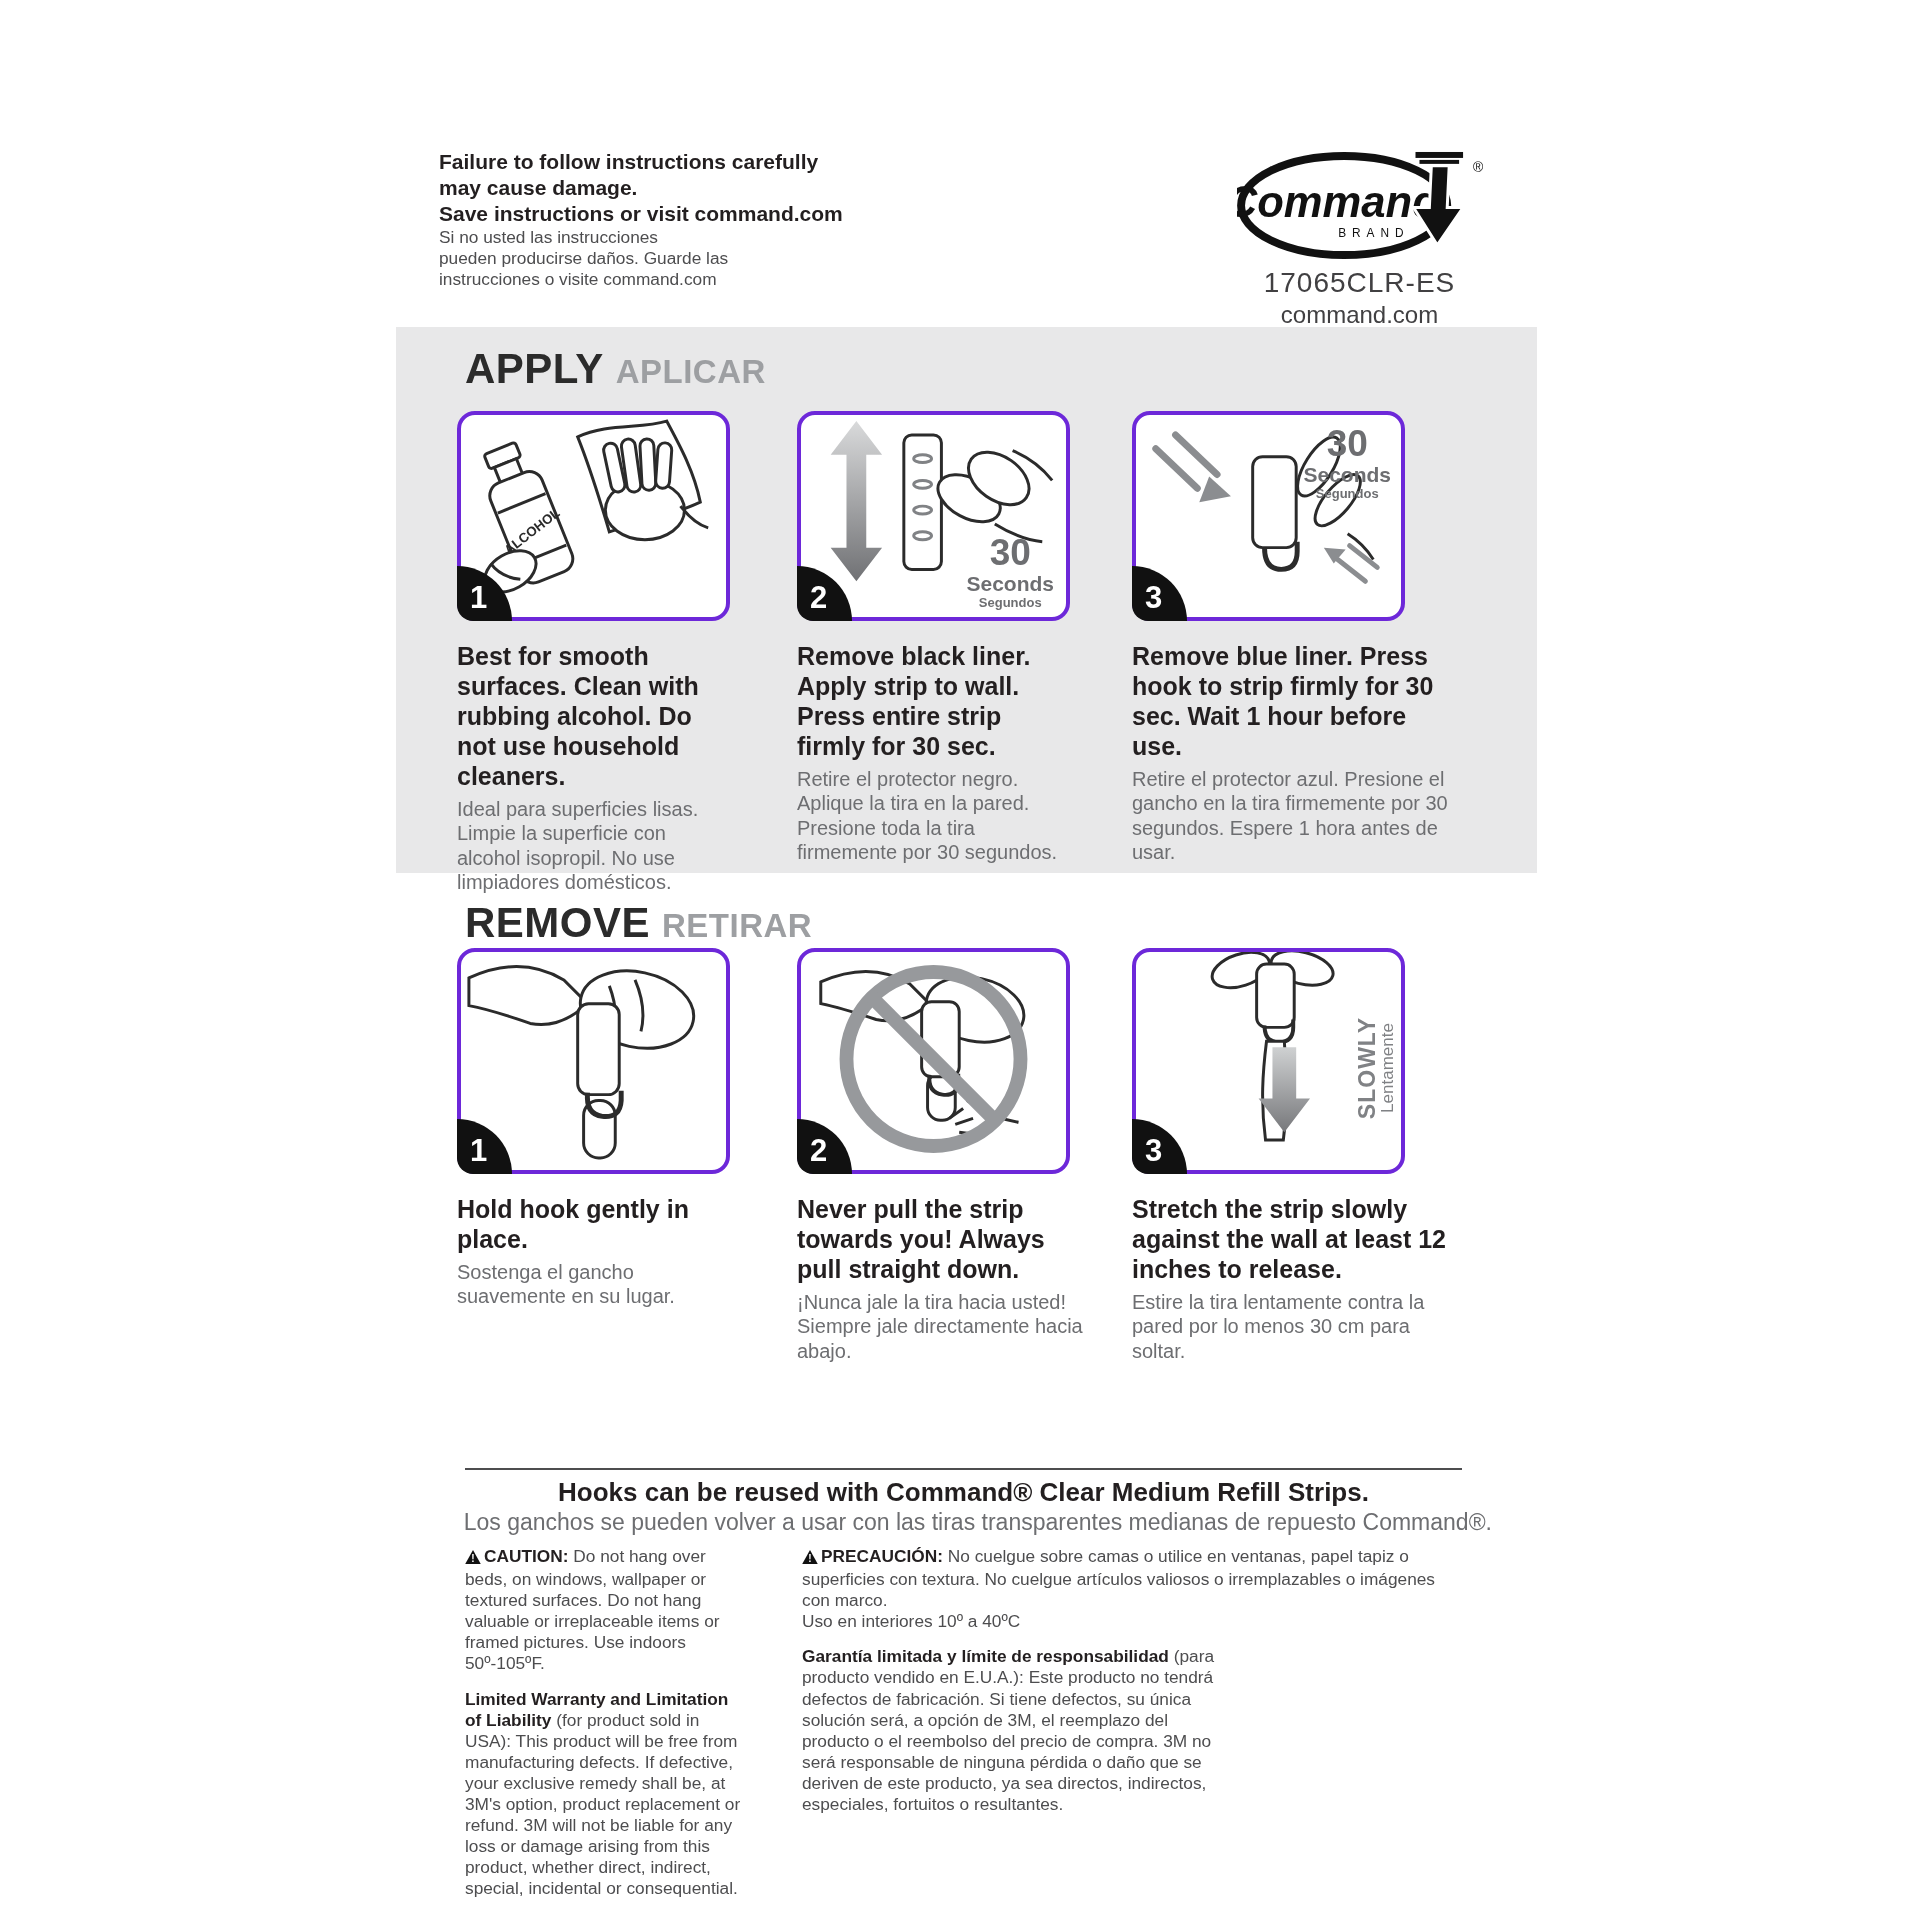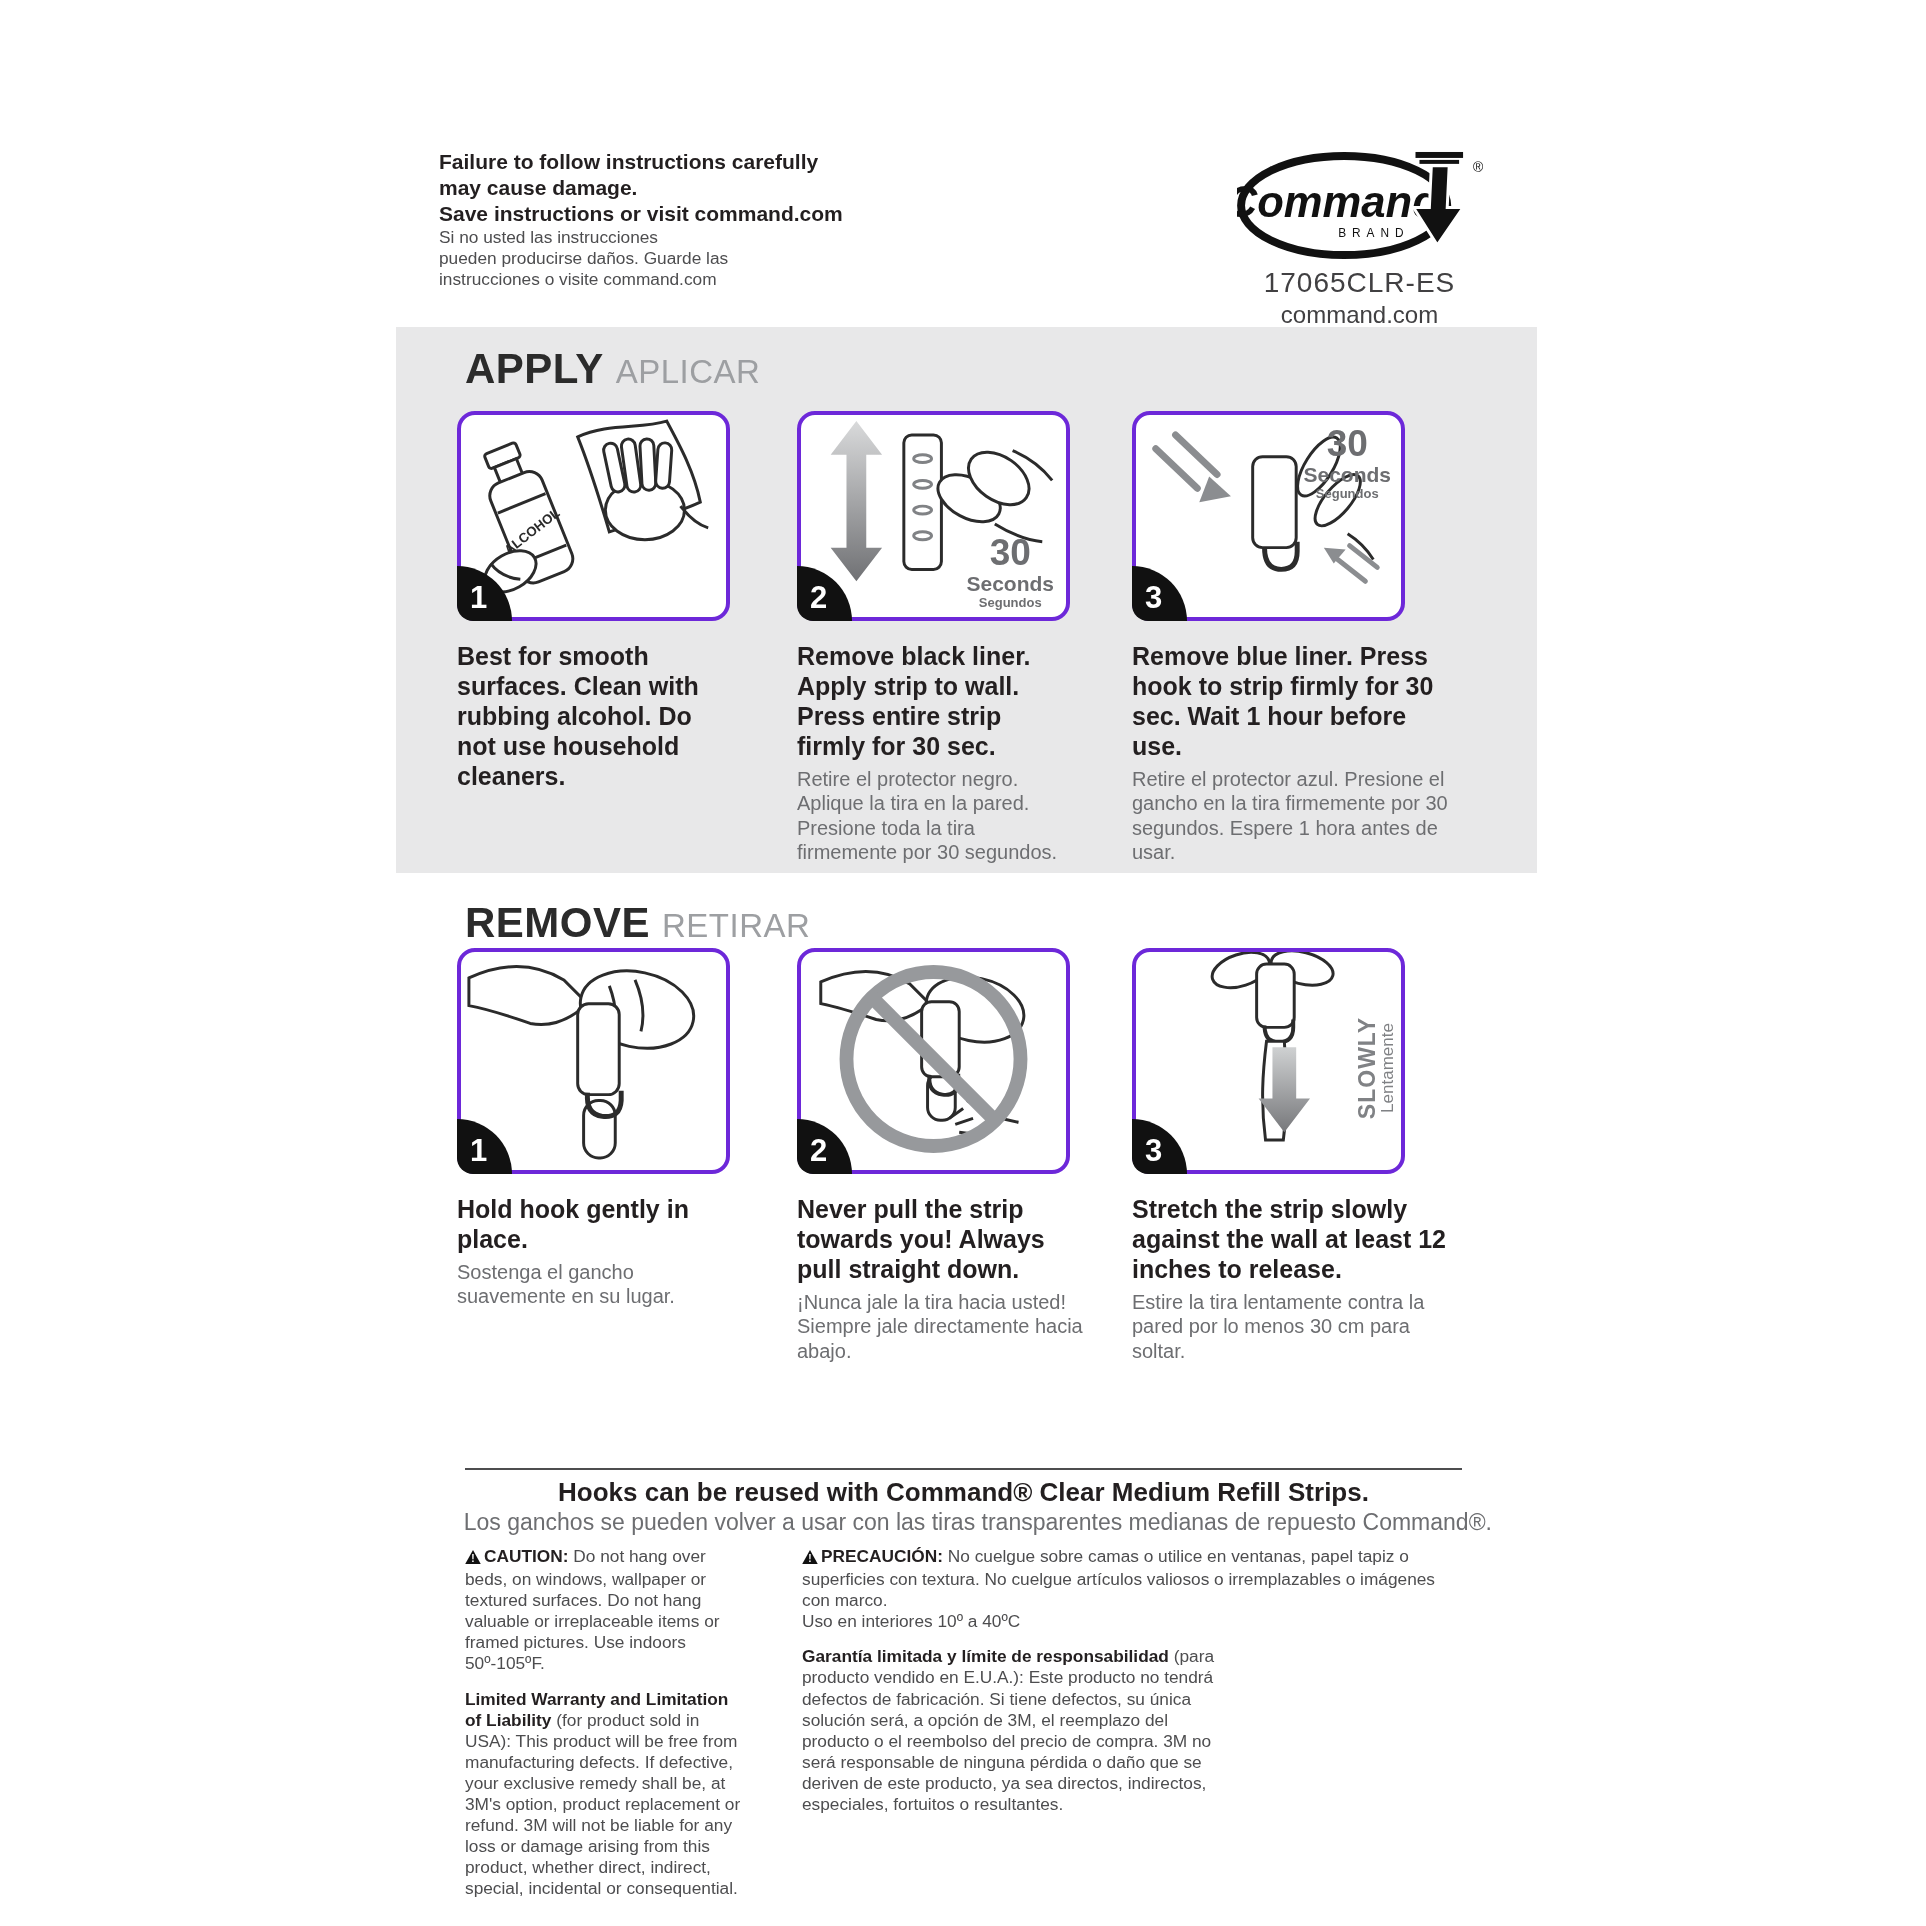--- a/index.html
+++ b/index.html
@@ -13,21 +13,21 @@
   .notice .g:first-of-type{margin-top:4px;}
 
   .logo-wrap{position:absolute;left:1231px;top:150px;width:257px;text-align:center;}
   .logo-code{font-size:28px;color:#414042;letter-spacing:1px;margin-top:2px;}
   .logo-site{font-size:24px;color:#414042;margin-top:2px;}
 
   
   .apply-panel{position:absolute;left:396px;top:327px;width:1141px;height:546px;background:#e8e8e9;}
   .sec-head{position:absolute;white-space:nowrap;}
   .sec-head .en{font-size:42px;font-weight:800;color:#2b2b2b;letter-spacing:0.5px;}
-  .sec-head .es{font-size:33px;font-weight:400;color:#9d9fa2;margin-left:12px;letter-spacing:0.5px;}
+  .sec-head .es{font-size:33px;font-weight:700;color:#9d9fa2;margin-left:12px;letter-spacing:0.5px;}
   .apply-head{left:69px;top:18px;}
 
   .col{position:absolute;}
   .figure{position:relative;background:#ffffff;border:4px solid #6d28d9;border-radius:18px;width:265px;}
   .apply-fig{height:202px;}
   .remove-fig{height:218px;}
   .badge{position:absolute;left:-4px;bottom:-4px;width:55px;height:55px;background:#111111;
          border-radius:0 100% 0 16px;display:flex;align-items:center;justify-content:center;}
   .badge span{color:#ffffff;font-size:31px;font-weight:700;transform:translate(-6px,4px);}
   .step-title{font-size:25px;font-weight:700;line-height:1.2;color:#231f20;margin-top:20px;}
@@ -120,20 +120,21 @@
             <rect x="182" y="24" width="14" height="52" rx="7" transform="rotate(-3 189 50)"></rect>
             <rect x="198" y="28" width="14" height="46" rx="7" transform="rotate(4 205 51)"></rect>
             <path d="M222,92 q14,18 28,22" fill="none"></path>
           </g>
         </svg>
         <div class="badge">
             <span>1</span>
           </div>
       </div>
       <div class="step-title">Best for smooth surfaces. Clean with rubbing alcohol. Do not use household cleaners.</div>
+      <div class="step-sub">Ideal para superficies lisas. Limpie la superficie con alcohol isopropil. No use limpiadores domésticos.</div>
     </div>
 
     <div class="col" style="left:401px;top:84px;width:277px;">
       <div class="figure apply-fig">
         <svg width="265" height="202" viewBox="0 0 268 204">
           <defs>
             <linearGradient id="g1" x1="0" y1="0" x2="0" y2="1">
               <stop offset="0" stop-color="#d9dadb"></stop>
                 <stop offset="1" stop-color="#707174"></stop>
             </linearGradient>

